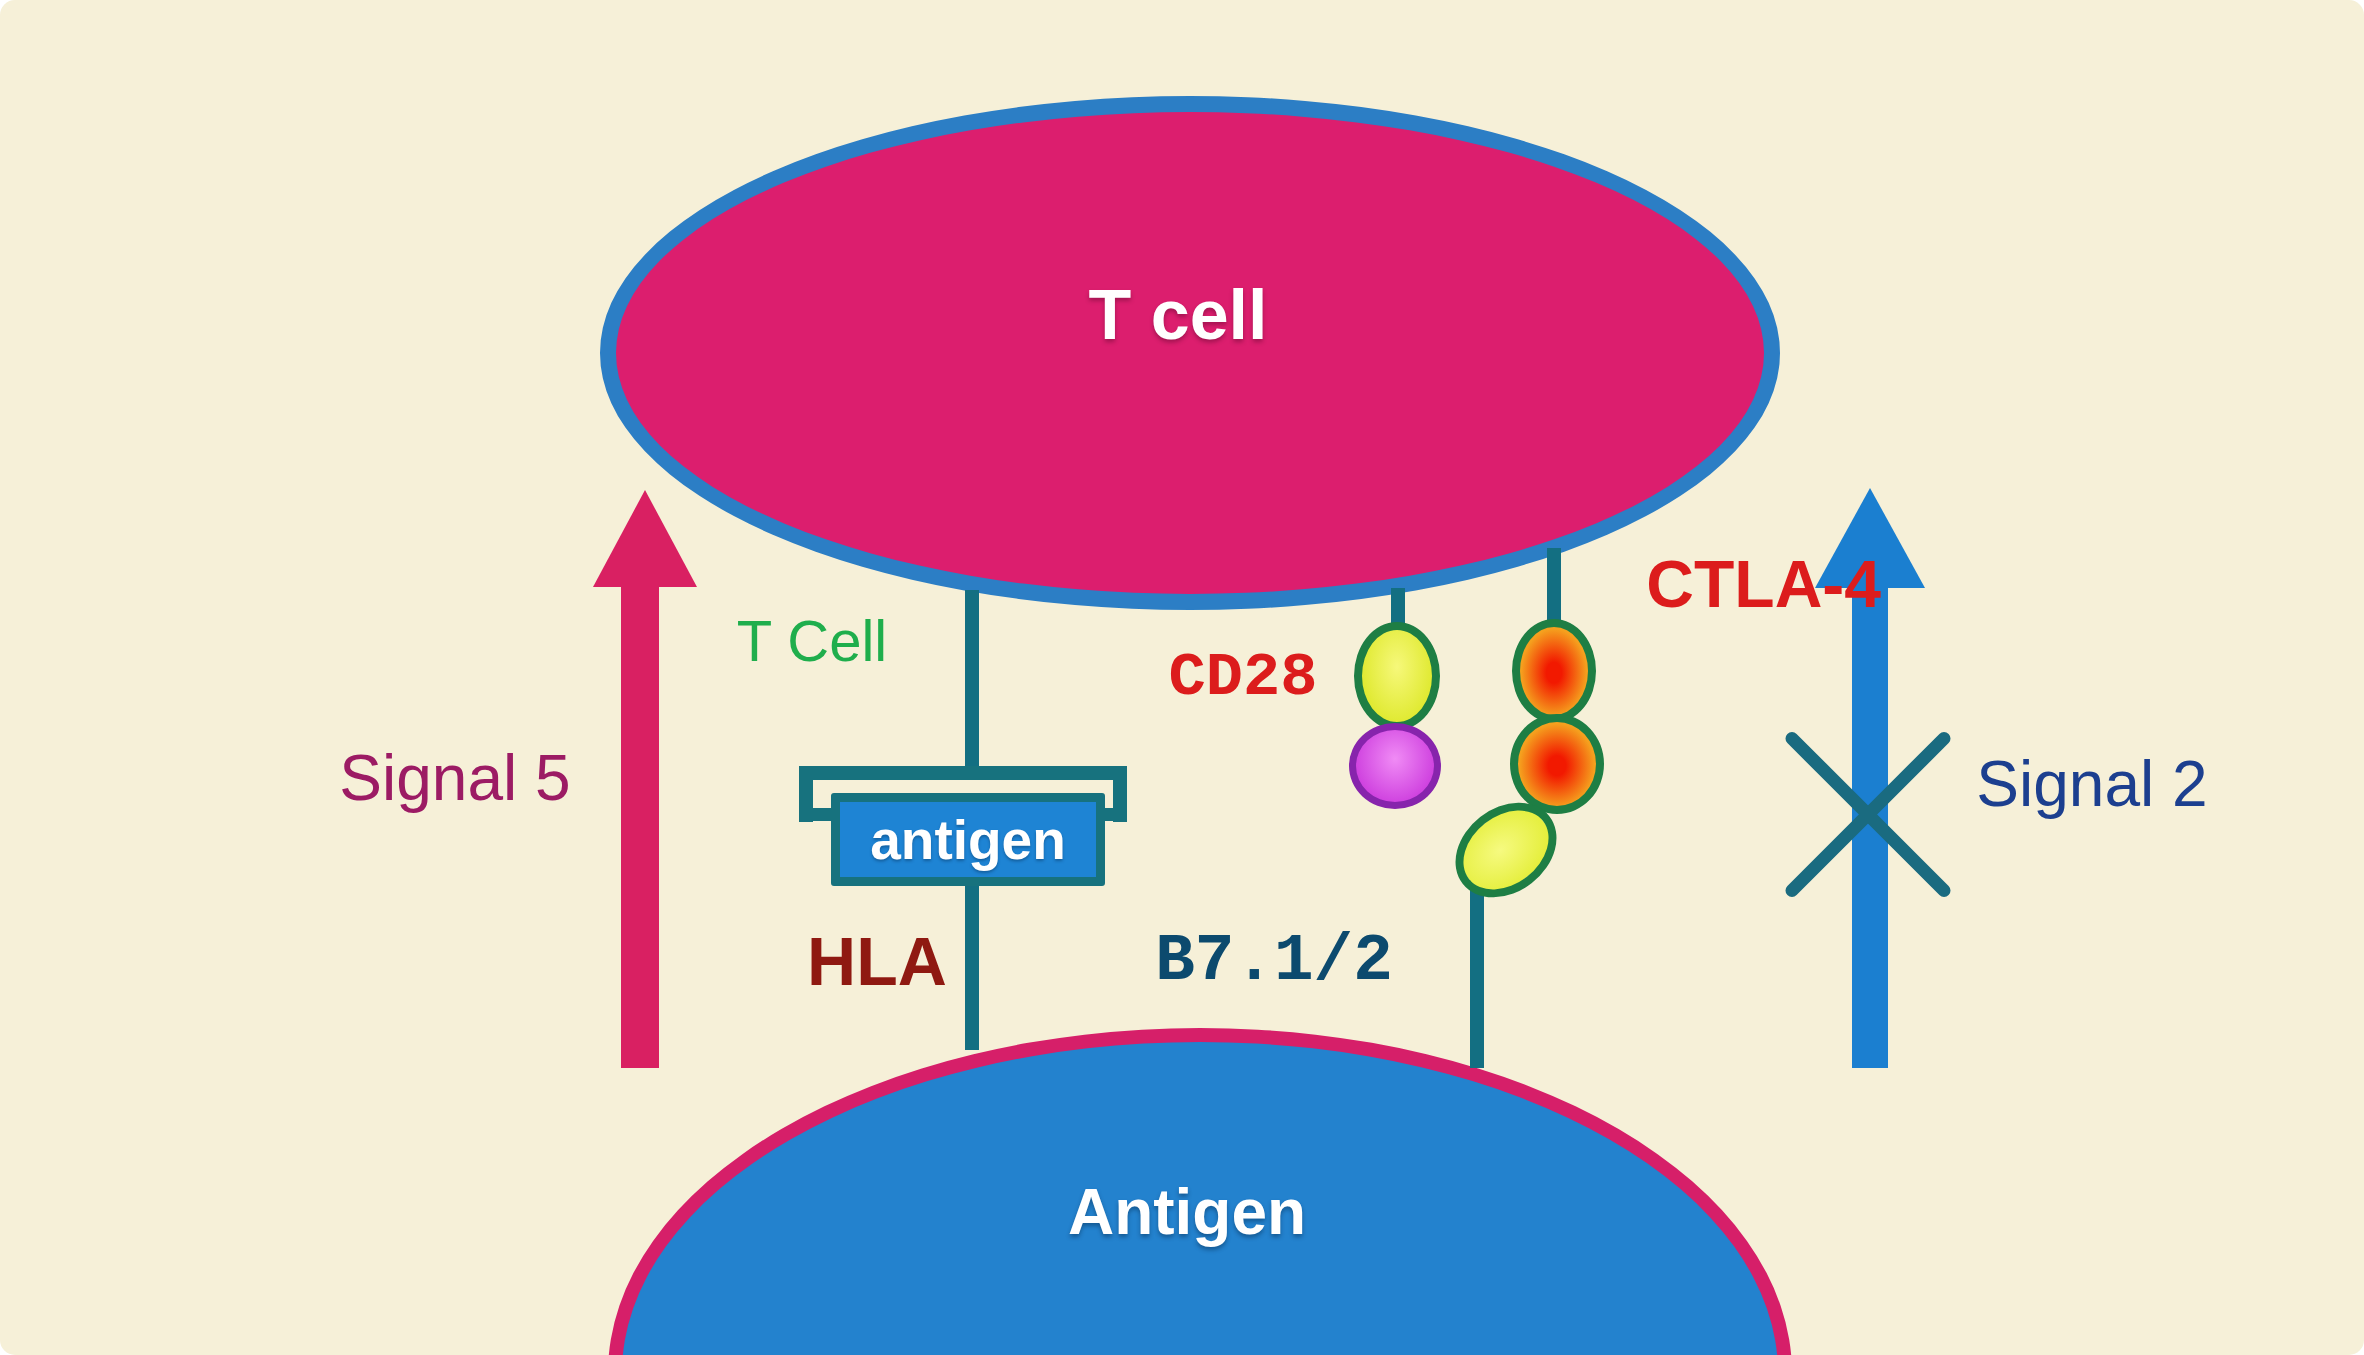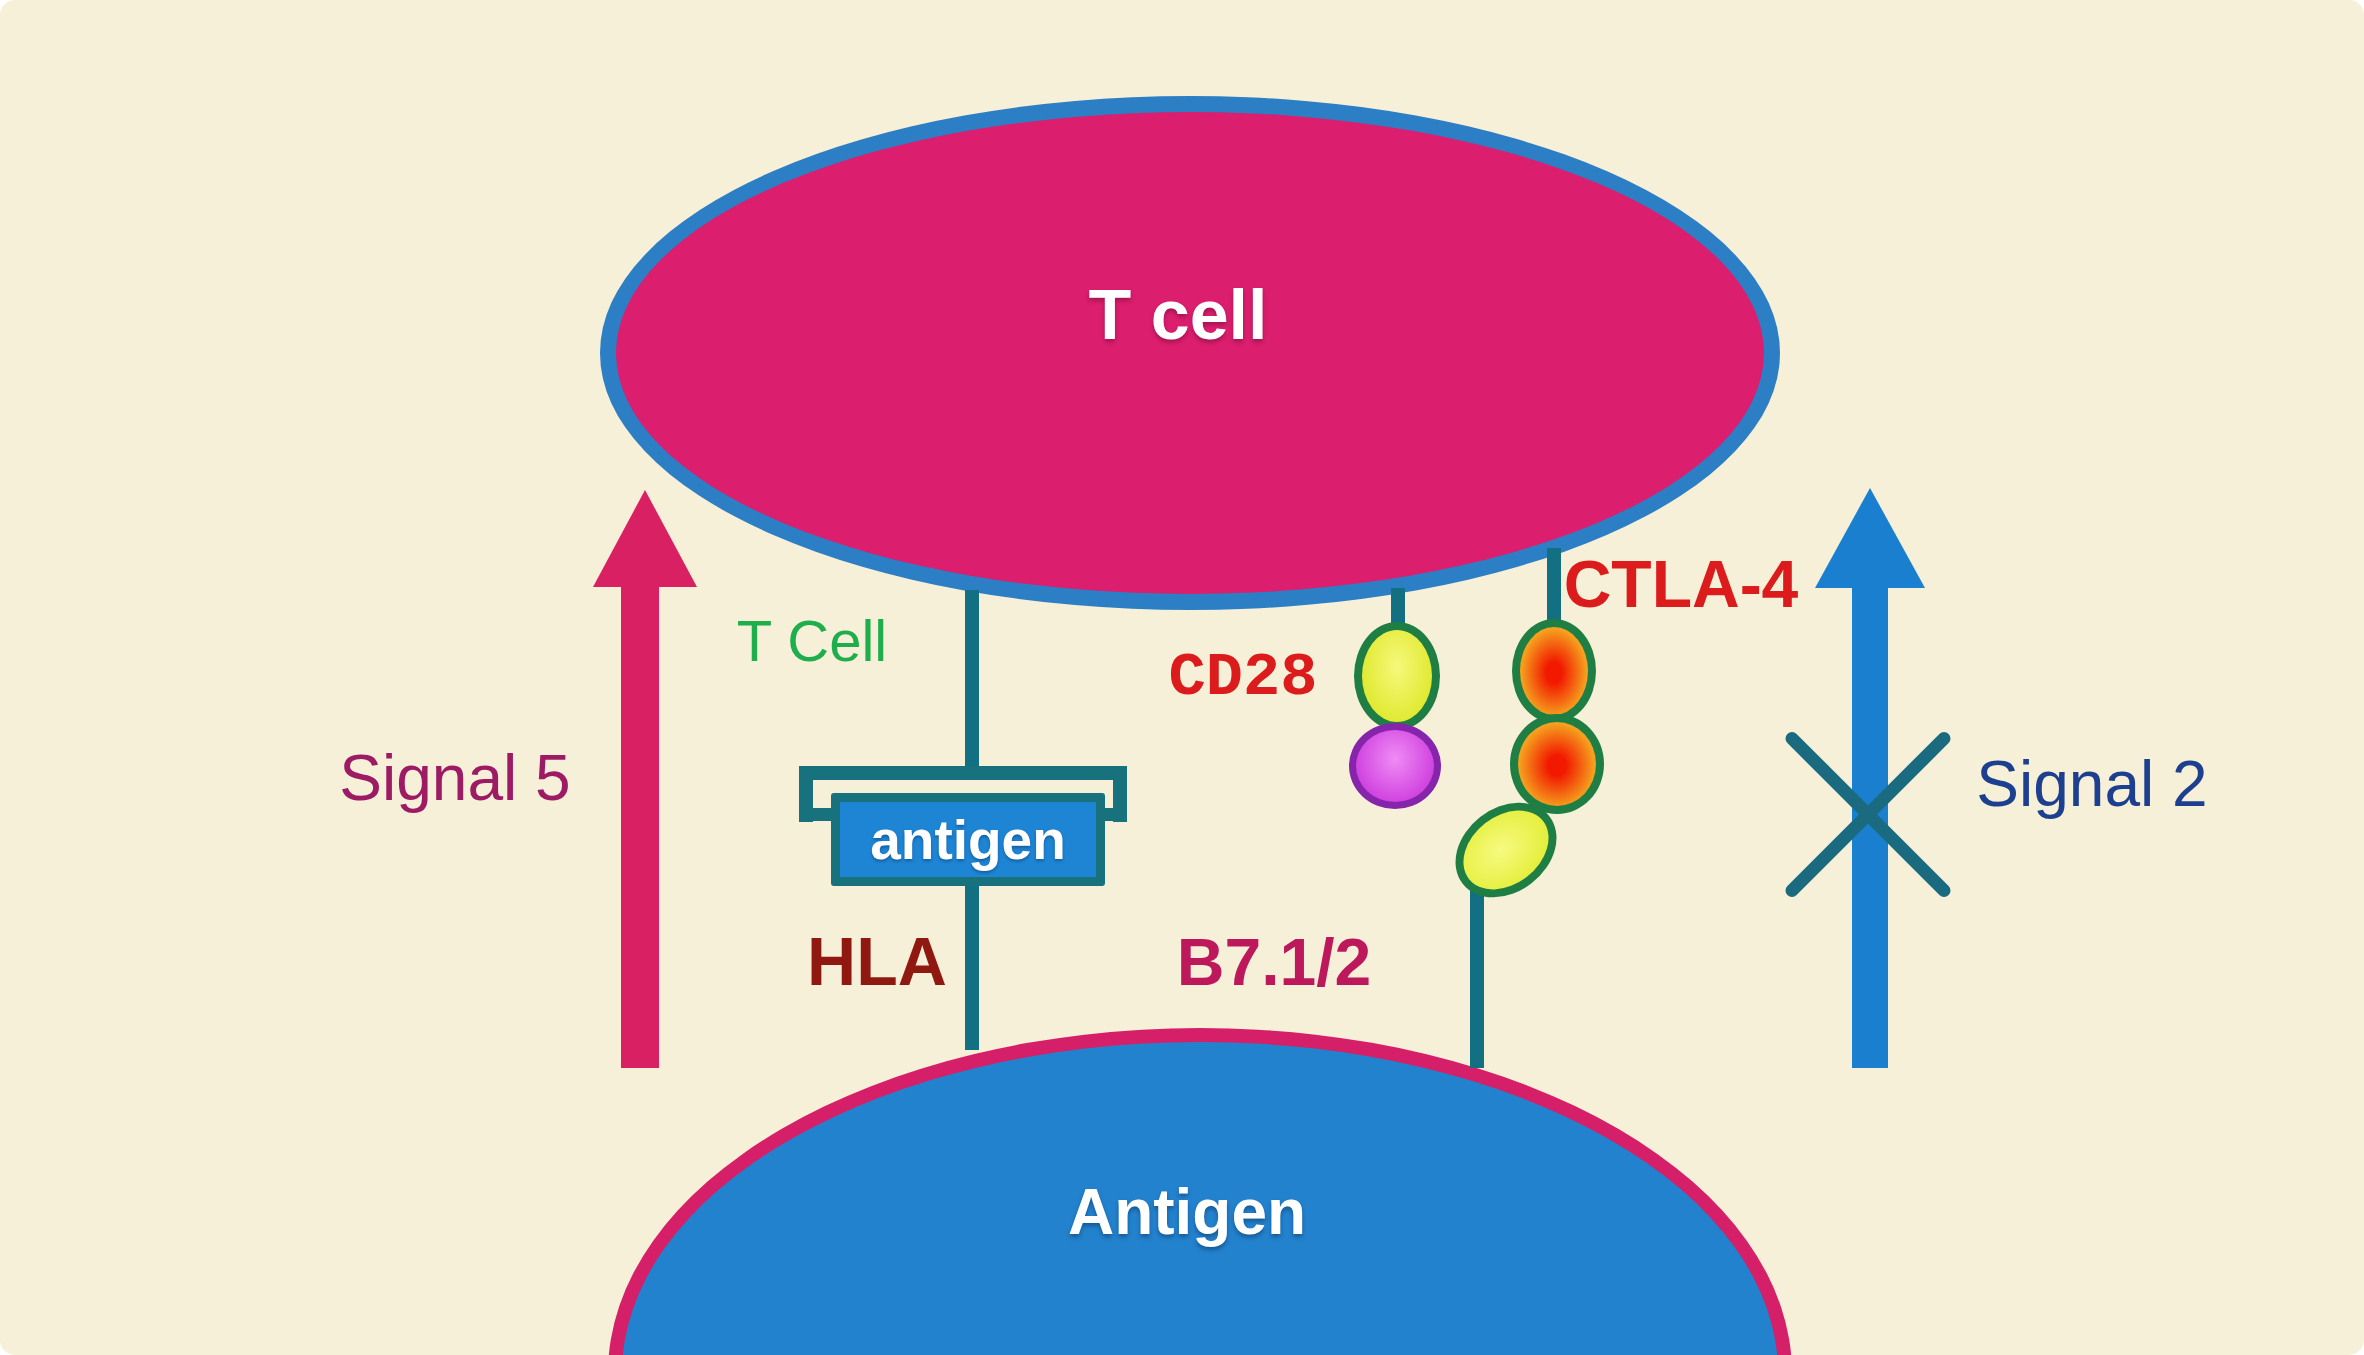--- a/index.html
+++ b/index.html
@@ -69,21 +69,21 @@
   #x-stroke-1{transform:rotate(45deg);}
   #x-stroke-2{transform:rotate(-45deg);}
 
   
   #signal1-label{left:255px;top:741px;width:400px;font-size:64px;}
   #signal2-label{left:1892px;top:747px;width:400px;font-size:64px;}
   #tcr-label{left:612px;top:604px;width:400px;font-size:58px;line-height:73px;white-space:normal;}
   #hla-label{left:677px;top:922px;width:400px;font-size:68px;font-weight:bold;}
   #b7-label{left:1074px;top:924px;width:400px;font-size:66px;font-weight:bold;}
   #cd28-label{left:1043px;top:642px;width:400px;font-size:62px;font-weight:bold;}
-  #ctla4-label{left:1481px;top:546px;width:400px;font-size:66px;font-weight:bold;}
+  #ctla4-label{left:1481px;top:546px;width:400px;font-size:66px;font-weight:bold;text-align:right;}
 </style>
 </head>
 <body>
 
 <div id="stage" style="background-color: rgb(246, 240, 216); border-radius: 15px;">
 
   <div id="t-cell" class="cell-ellipse" style="background-color: rgb(220, 30, 110); border-color: rgb(44, 126, 197);"></div>
   <div id="t-cell-label" class="lbl" style="color: rgb(255, 255, 255);">T cell</div>
 
   <div id="apc" class="cell-ellipse" style="background-color: rgb(35, 130, 206); border-color: rgb(214, 31, 105);"></div>
@@ -121,17 +121,17 @@
   <div id="signal2-head" class="arrow-head" style="border-bottom-color: rgb(27, 127, 208);"></div>
   <div id="x-stroke-1" class="xstroke" style="background-color: rgb(26, 107, 128);"></div>
   <div id="x-stroke-2" class="xstroke" style="background-color: rgb(26, 107, 128);"></div>
 
   <div id="signal1-label" class="lbl" style="color: rgb(156, 27, 100);">Signal 5</div>
   <div id="signal2-label" class="lbl" style="color: rgb(28, 63, 143);">Signal 2</div>
   <div id="tcr-label" class="lbl" style="color: rgb(31, 174, 76);">
     <div>T Cell</div>
   </div>
   <div id="hla-label" class="lbl" style="color: rgb(143, 25, 17);">HLA</div>
-  <div id="b7-label" class="lbl" style="color: #be185d;">B7.1/2</div>
+  <div id="b7-label" class="lbl" style="color: #0c4a6e; font-family: Liberation Mono, monospace;">B7.1/2</div>
   <div id="cd28-label" class="lbl" style="color: rgb(220, 28, 28); font-family: Liberation Mono, monospace;">CD28</div>
   <div id="ctla4-label" class="lbl" style="color: rgb(220, 28, 28);">CTLA-4</div>
 
 </div>
 
 </body></html>

